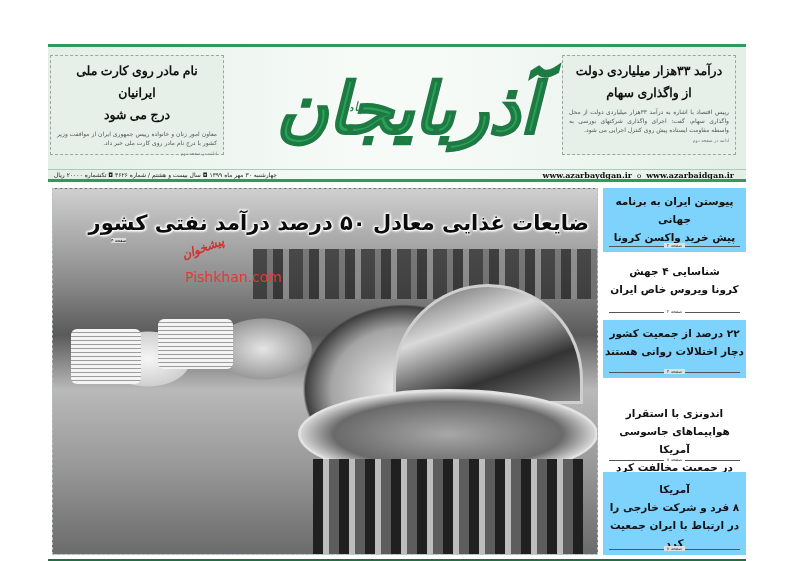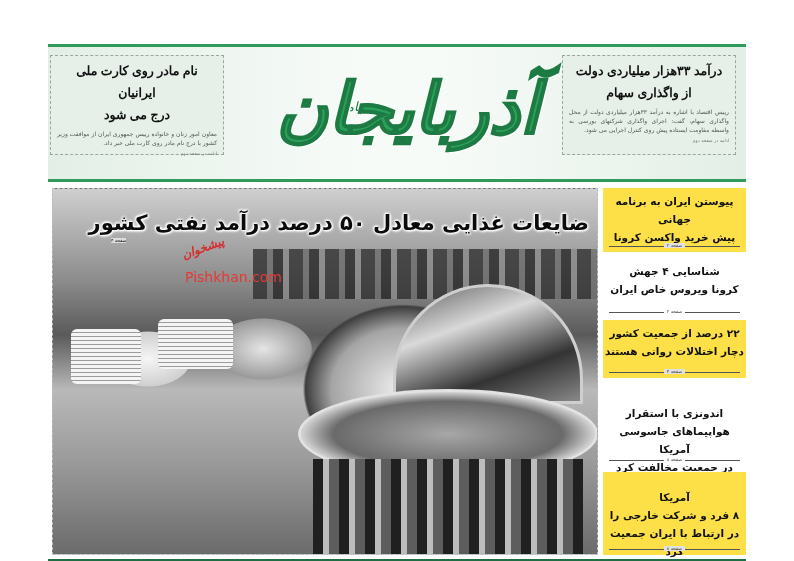--- a/index.html
+++ b/index.html
@@ -93,21 +93,21 @@
   }
   .photo .page-ref { position: absolute; left: 58px; top: 49px; font-size: 4.5px; color: #111; background: rgba(255,255,255,.6); direction: rtl; }
   .photo .watermark {
     position: absolute; left: 128px; top: 52px; direction: rtl; color: #d32f2f; font-size: 12px; font-weight: bold; font-style: italic; transform: rotate(-20deg);
   }
   .photo .watermark-url { position: absolute; left: 132px; top: 80px; color: #e53935; font-size: 14px; }
 
   
   .sidebar { position: absolute; left: 555px; top: 0; width: 143px; height: 371px; direction: rtl; }
   .story { position: absolute; left: 0; width: 143px; text-align: center; }
-  .story.shaded { background: #fde047; }
+  .story.shaded { background: #7dd3fc; }
   .story .s-text { font-family: "DejaVu Sans", sans-serif; font-weight: bold; font-size: 10.5px; line-height: 18px; color: #111; padding-top: 4px; }
   .story .s-ref {
     position: absolute; left: 6px; right: 6px; bottom: 2px; height: 8px; font-size: 4.5px; color: #444; line-height: 8px;
   }
   .story .s-ref::before {
     content: ""; position: absolute; left: 0; right: 0; top: 4px; height: 1px; background: #555;
   }
   .story .s-ref span { position: relative; background: inherit; padding: 0 3px; }
   .story.shaded .s-ref span { background: #e1e1e1; }
   .story.plain .s-ref span { background: #ffffff; }
@@ -133,20 +133,26 @@
       <div class="logo-text">آذربایجان</div>
     </div>
 
     <div class="teaser right">
       <div class="t-title">درآمد ۳۳هزار میلیاردی دولت</div>
       <div class="t-title">از واگذاری سهام</div>
       <div class="t-body">رییس اقتصاد با اشاره به درآمد ۳۳هزار میلیاردی دولت از محل واگذاری سهام، گفت: اجرای واگذاری شرکتهای بورسی به واسطه مقاومت ایستاده پیش روی کنترل اجرایی می شود.</div>
       <div class="t-ref">ادامه در صفحه دوم</div>
     </div>
 
+    <div class="info-strip">
+      <div class="dateline">چهارشنبه ۳۰ مهر ماه ۱۳۹۹ ◘ سال بیست و هشتم / شماره ۳۶۲۶ ◘ تکشماره ۲۰۰۰۰ ریال</div>
+      <div class="urls">
+        <span>www.azarbaydgan.ir</span><span class="sep">o</span><span>www.azarbaidgan.ir</span>
+      </div>
+    </div>
   </div>
   <div class="green-rule"></div>
 
   <div class="content">
 
     <div class="photo">
       <div class="crowd"></div>
       <div class="plates"></div>
       <div class="plates two"></div>
       <div class="dome"></div>
@@ -186,21 +192,21 @@
       <div class="story plain" style="top:190px;height:88px;">
         <div class="s-text" style="padding-top:26px">
           <div>اندونزی با استقرار</div>
           <div>هواپیماهای جاسوسی آمریکا</div>
           <div>در جمعیت مخالفت کرد</div>
         </div>
         <div class="s-ref"><span>صفحه ۸</span></div>
       </div>
 
       <div class="story shaded" style="top:284px;height:83px;">
-        <div class="s-text" style="padding-top:16px">
+        <div class="s-text" style="padding-top:8px">
           <div>آمریکا</div>
           <div>۸ فرد و شرکت خارجی را</div>
           <div>در ارتباط با ایران جمعیت کرد</div>
         </div>
         <div class="s-ref"><span>صفحه ۸</span></div>
       </div>
     </div>
   </div>
 
   <div class="bottom-rule"></div>

